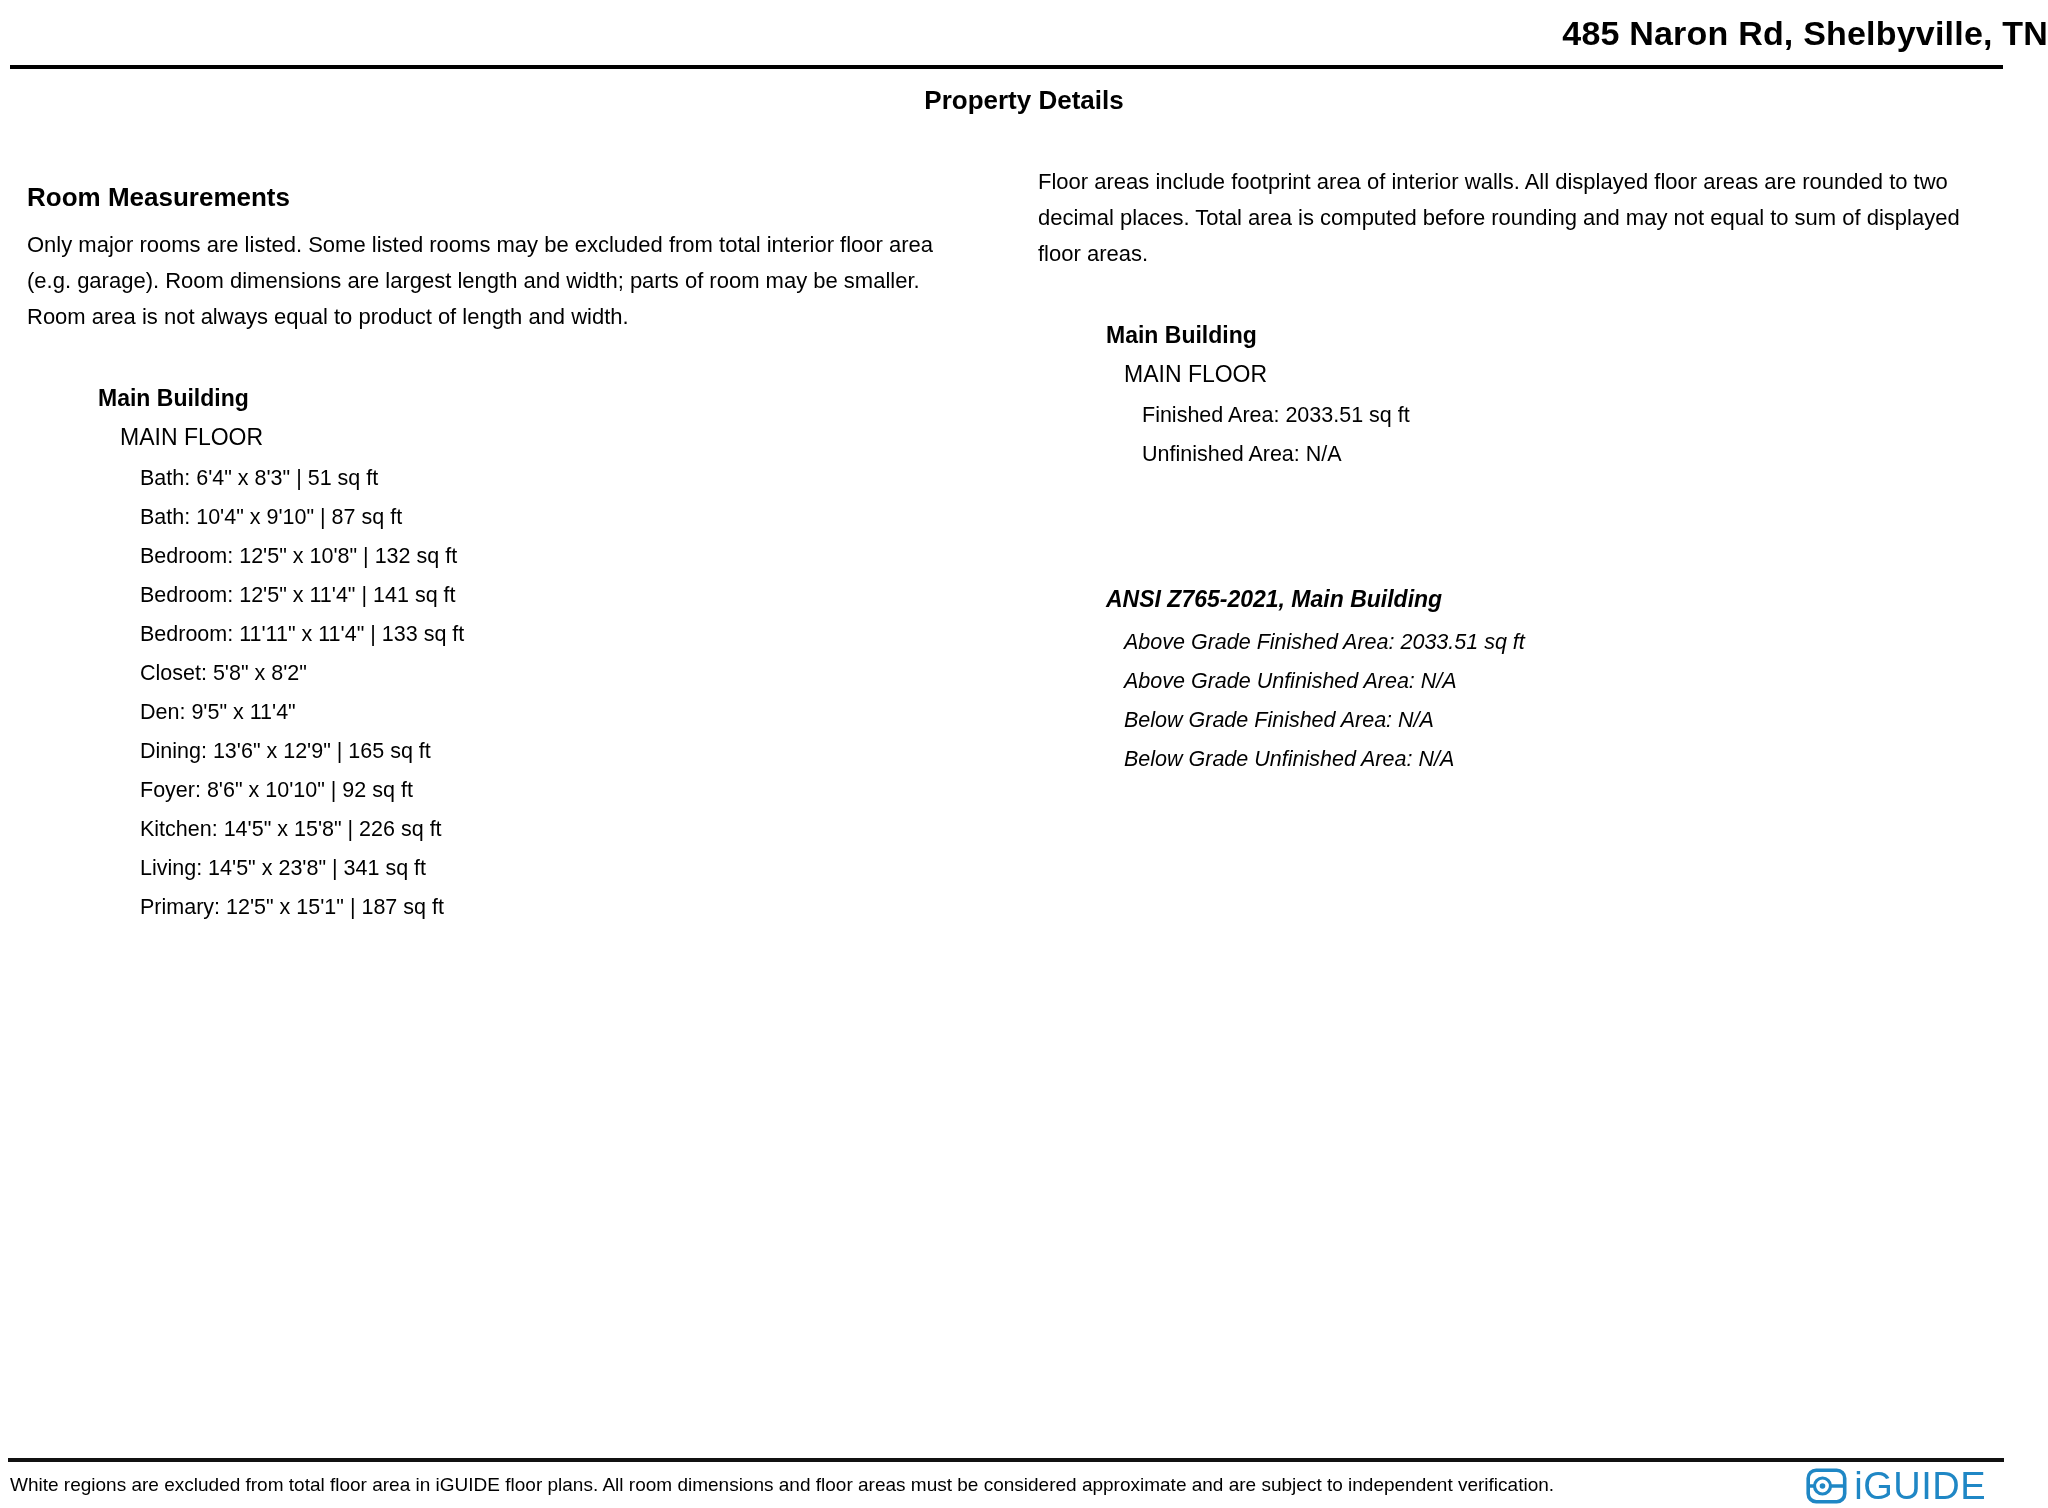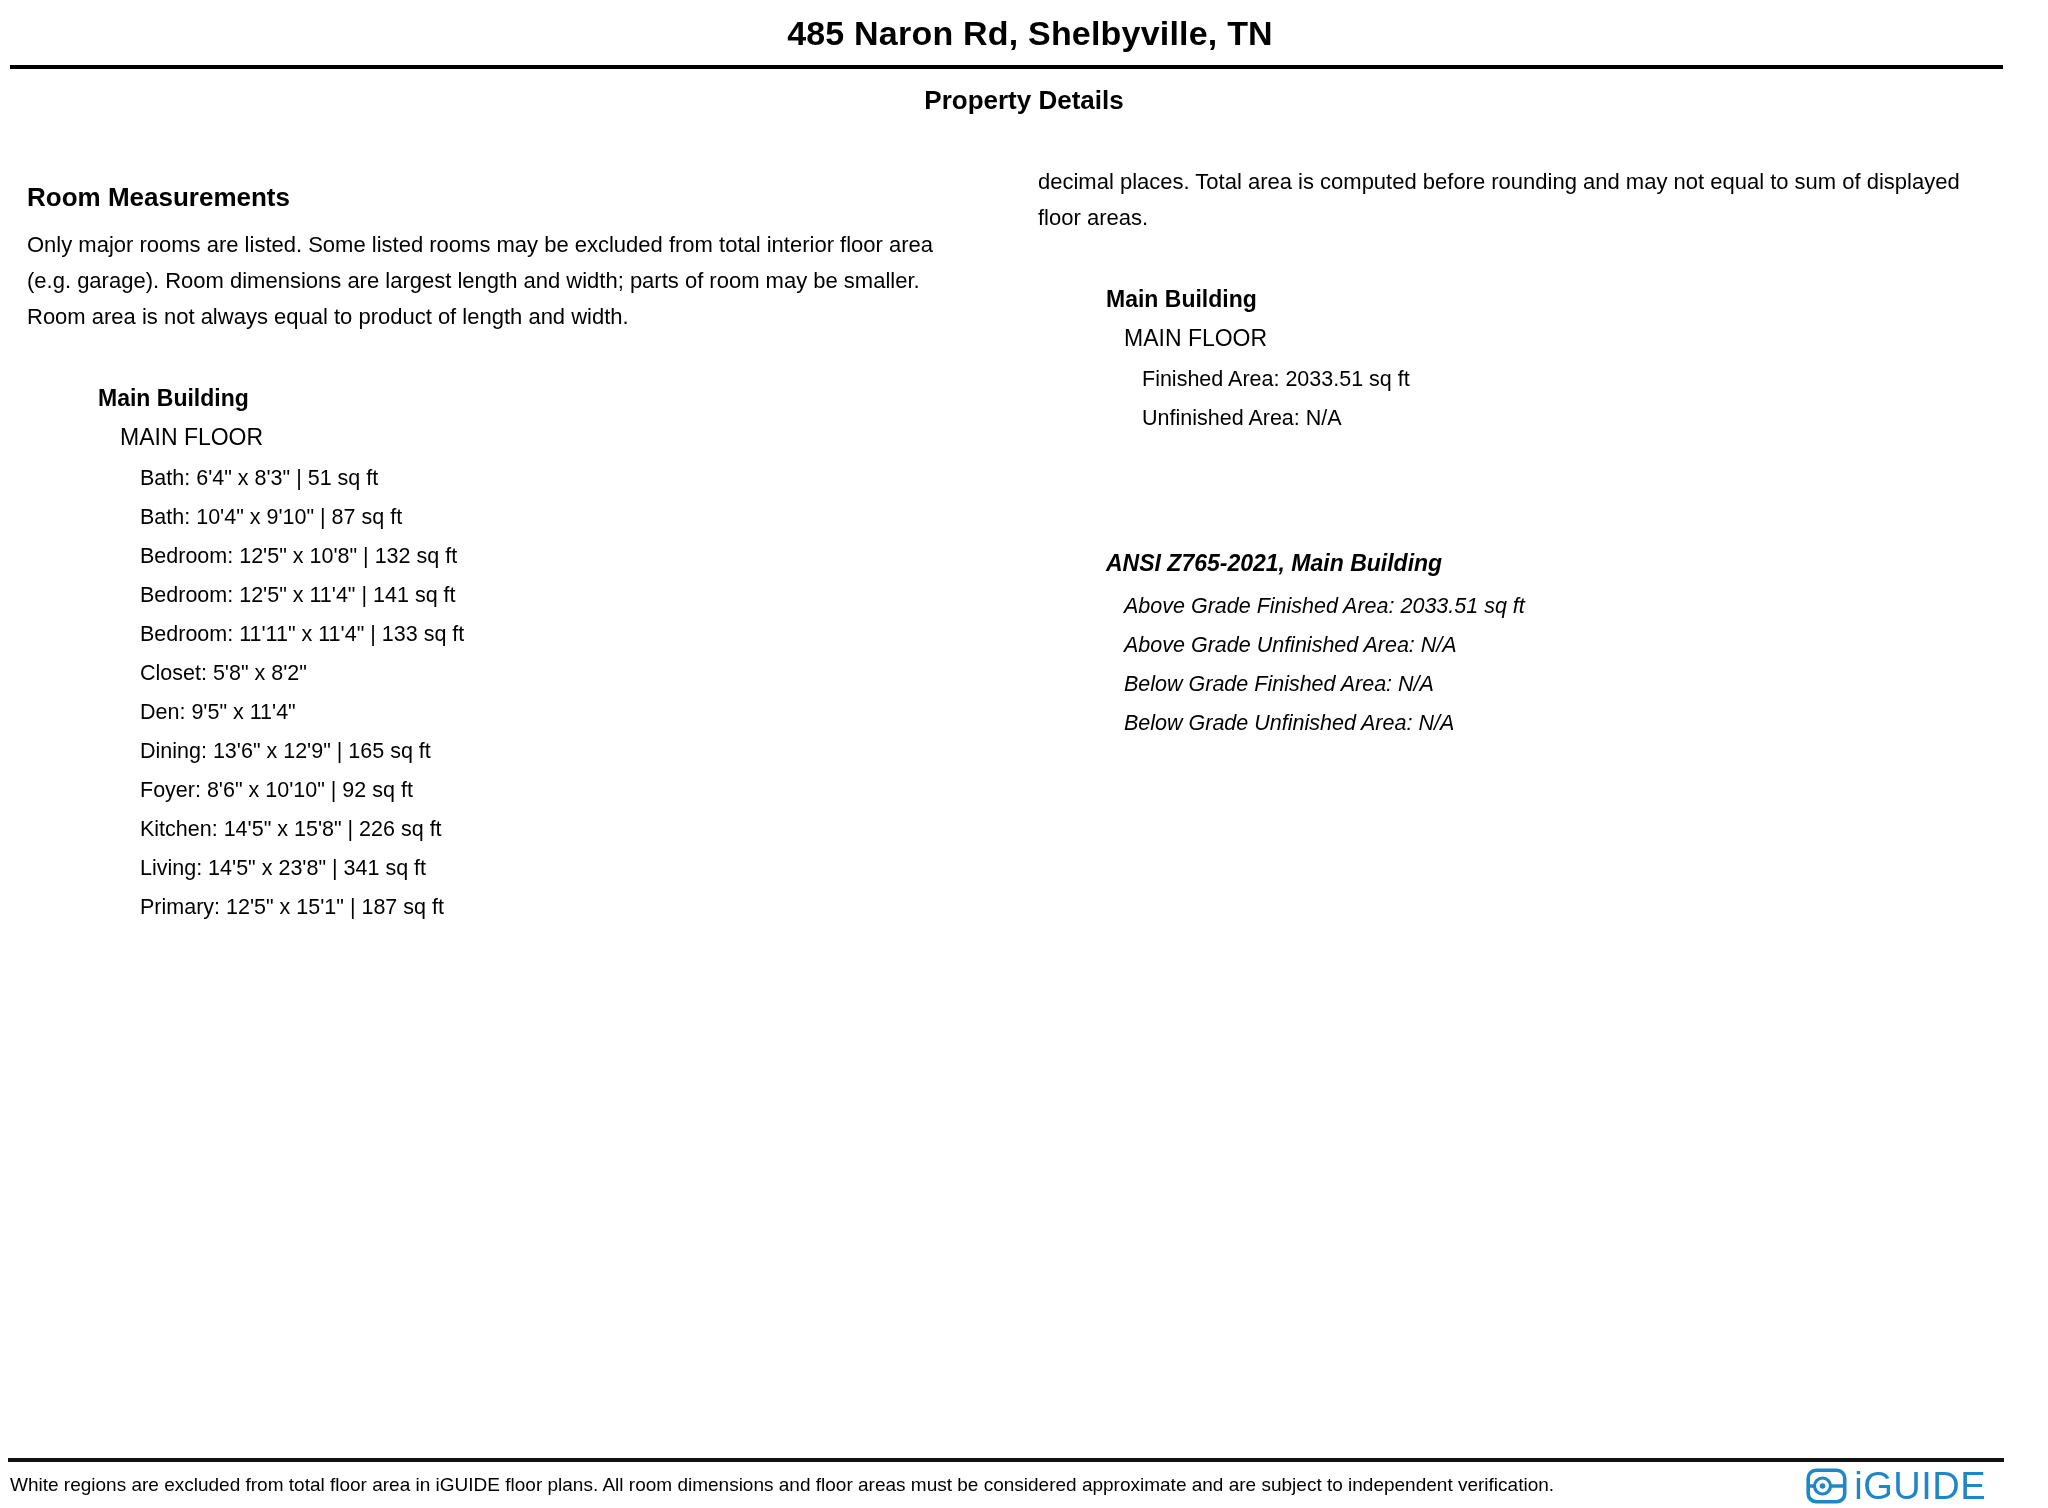--- a/index.html
+++ b/index.html
@@ -13,21 +13,21 @@
     position: relative;
     width: 2048px;
     height: 1508px;
     background: #ffffff;
     overflow: hidden;
   }
   
   .page-title {
     margin: 0;
     padding-top: 14px;
-    text-align: center;
+    text-align: right;
     font-size: 34px;
     font-weight: bold;
     letter-spacing: 0.2px;
     padding-left: 12px;
   }
   .header-rule {
     height: 4px;
     background: #000;
     margin: 12px 45px 0 10px;
   }
@@ -163,20 +163,21 @@
           <div>Foyer: 8'6" x 10'10" | 92 sq ft</div>
           <div>Kitchen: 14'5" x 15'8" | 226 sq ft</div>
           <div>Living: 14'5" x 23'8" | 341 sq ft</div>
           <div>Primary: 12'5" x 15'1" | 187 sq ft</div>
         </div>
       </div>
     </section>
 
     <section class="col-right">
       <div>
+        <div class="desc-line">Floor areas include footprint area of interior walls. All displayed floor areas are rounded to two</div>
         <div class="desc-line">decimal places. Total area is computed before rounding and may not equal to sum of displayed</div>
         <div class="desc-line">floor areas.</div>
       </div>
 
       <div class="building">
         <div class="building-name">Main Building</div>
         <div class="floor-name">MAIN FLOOR</div>
         <div class="area-list">
           <div>Finished Area: 2033.51 sq ft</div>
           <div>Unfinished Area: N/A</div>

